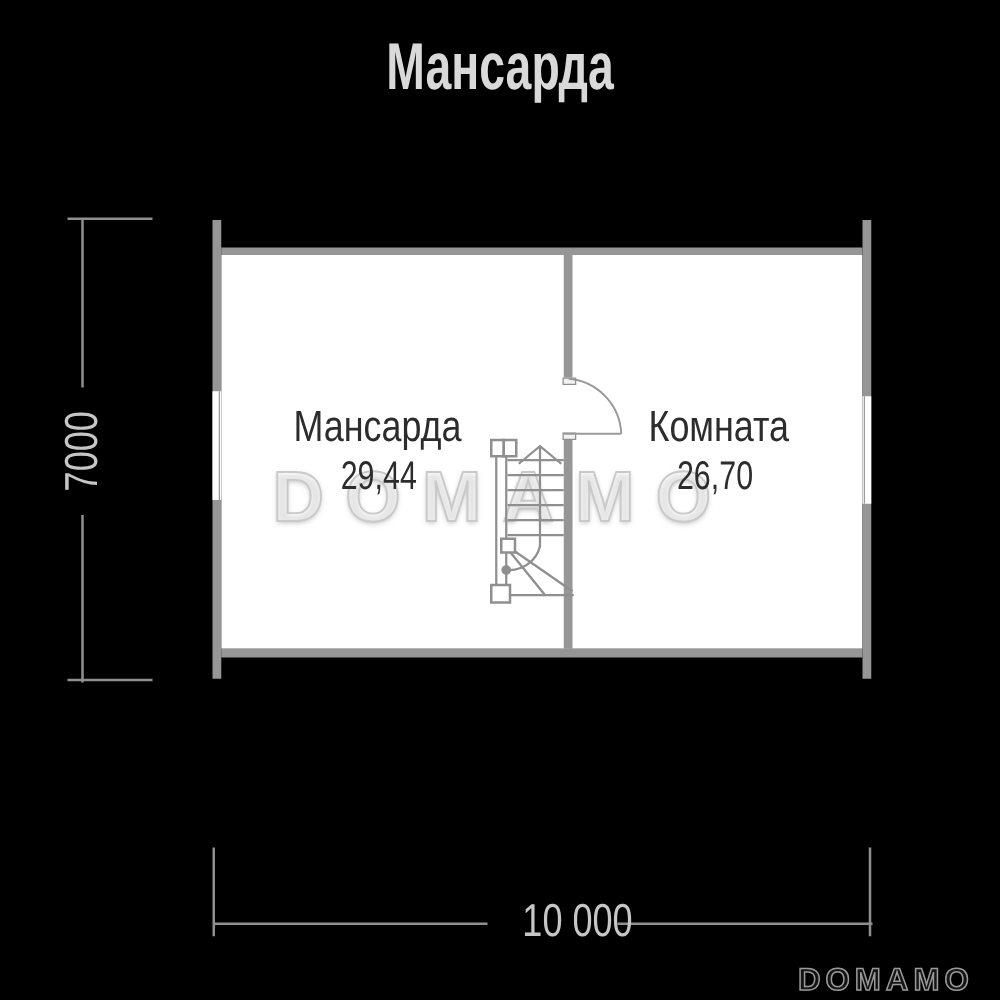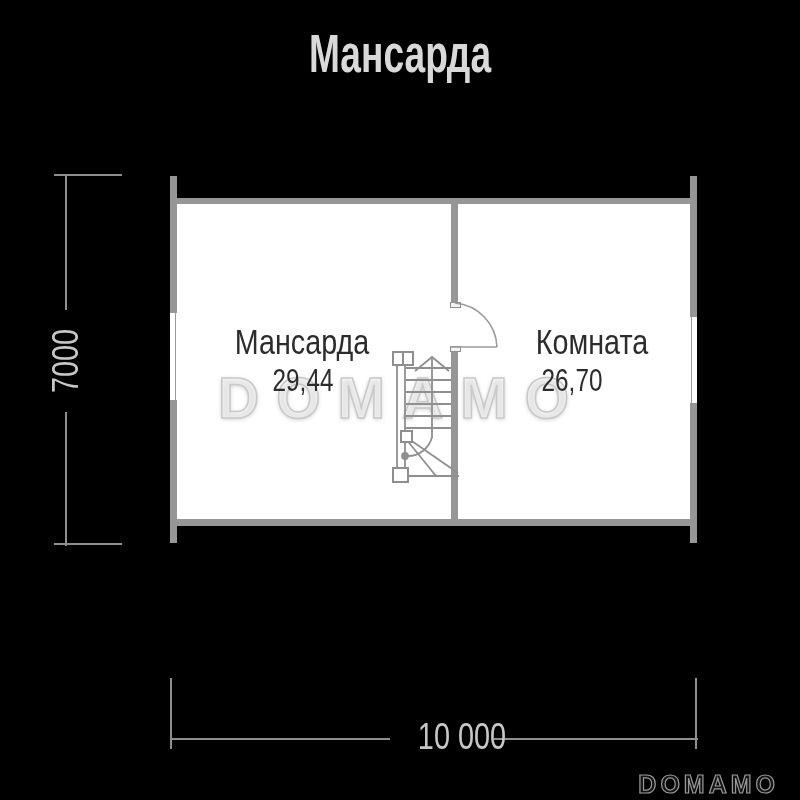--- a/index.html
+++ b/index.html
@@ -45,21 +45,21 @@
   .room-name,.room-area{
     position:absolute;color:#2c2c2c;line-height:1;white-space:nowrap;z-index:4;
     transform:translateX(-50%);
   }
   .room-name{font-size:35px;}
   .room-area{font-size:32px;}
   .room-name .cond{display:inline-block;transform:scaleX(0.82);}
   .room-area .cond{display:inline-block;transform:scaleX(0.76);}
   .room1-name{left:302px;top:324px;}
   .room1-area{left:303px;top:364px;}
-  .room2-name{left:592px;top:324px;}
+  .room2-name{left:575px;top:324px;}
   .room2-area{left:572px;top:364px;}
 
   
   .watermark{
     left:218px;top:370px;z-index:2;
     font-size:57px;font-weight:bold;letter-spacing:17px;line-height:1;white-space:nowrap;
     color:rgba(255,255,255,0.55);
     -webkit-text-stroke:1.5px #c9c9c9;
     text-shadow:0 1px 4px rgba(150,150,150,0.55);
   }

